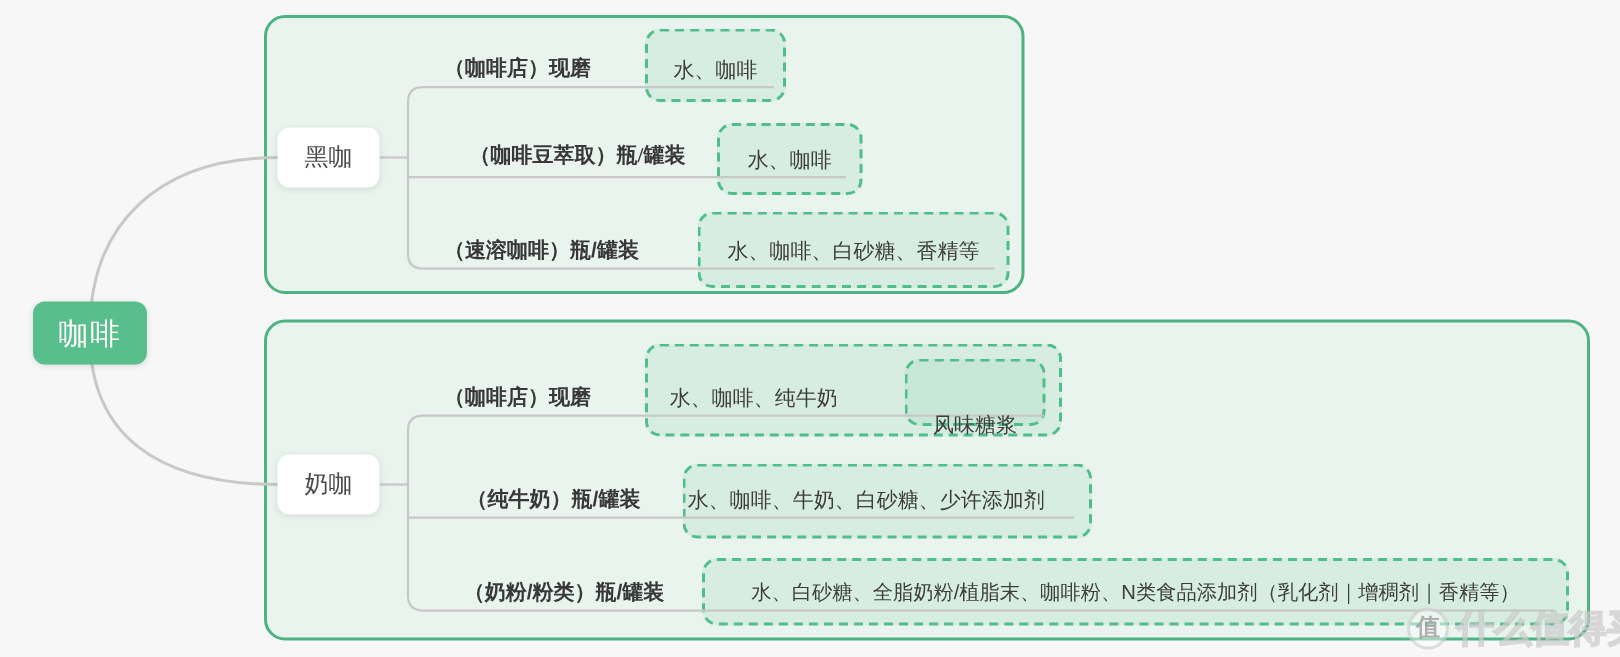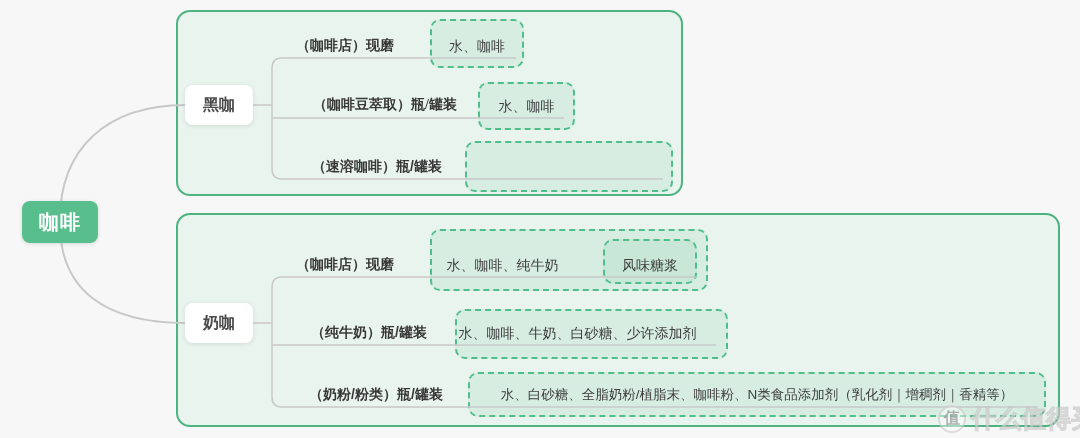--- a/index.html
+++ b/index.html
@@ -6,21 +6,21 @@
   .canvas{
     position:relative;width:1080px;height:438px;background:#f7f7f7;
     font-family:"Liberation Sans","DejaVu Sans",sans-serif;overflow:hidden;
   }
   .group-box{
     position:absolute;border:2px solid #4cb381;background:#e9f4ee;border-radius:14px;
     box-sizing:border-box;z-index:0;
   }
   .node{
     position:absolute;display:flex;align-items:center;justify-content:center;
-    border-radius:8px;box-sizing:border-box;z-index:3;font-weight:bold;
+    border-radius:8px;box-sizing:border-box;z-index:3;
   }
   .node-root{
     background:#57be8c;color:#ffffff;font-size:20px;letter-spacing:1px;
     box-shadow:0 1px 4px rgba(0,0,0,0.12);
   }
   .node-branch{
     background:#ffffff;color:#4a4a4a;font-size:16px;
     box-shadow:0 1px 5px rgba(0,0,0,0.10);
   }
   .dash-box{
@@ -93,31 +93,32 @@
 
   <div class="node node-branch" style="left:185px;top:85px;width:68px;height:40px;">
     <span>黑咖</span>
   </div>
   <div class="node node-branch" style="left:185px;top:303px;width:68px;height:40px;">
     <span>奶咖</span>
   </div>
 
   <div class="row-label" style="left:245px;top:34px;width:200px;">（咖啡店）现磨</div>
   <div class="row-label" style="left:275px;top:94px;width:220px;font-family:Liberation Serif, serif;">（咖啡豆萃取）瓶/罐装</div>
-  <div class="row-label" style="left:267px;top:155px;width:220px;">（速溶咖啡）瓶/罐装</div>
+  <div class="row-label" style="left:251px;top:155px;width:220px;">（速溶咖啡）瓶/罐装</div>
 
   <div class="ing-text" style="left:430px;top:35px;width:94px;">水、咖啡</div>
   <div class="ing-text" style="left:478px;top:95px;width:97px;">水、咖啡</div>
+  <div class="ing-text" style="left:465px;top:156px;width:208px;">水、咖啡、白砂糖、香精等</div>
 
   <div class="row-label" style="left:245px;top:253px;width:200px;">（咖啡店）现磨</div>
   <div class="row-label" style="left:259px;top:321px;width:220px;">（纯牛奶）瓶/罐装</div>
   <div class="row-label" style="left:256px;top:383px;width:240px;">（奶粉/粉类）瓶/罐装</div>
 
   <div class="ing-text" style="left:430px;top:254px;width:145px;">水、咖啡、纯牛奶</div>
-  <div class="ing-text" style="left:603px;top:254px;width:94px;">风味糖浆</div>
+  <div class="ing-text" style="left:603px;top:272px;width:94px;">风味糖浆</div>
   <div class="ing-text" style="left:441px;top:322px;width:273px;">水、咖啡、牛奶、白砂糖、少许添加剂</div>
   <div class="ing-text small" style="left:468px;top:384px;width:578px;">水、白砂糖、全脂奶粉/植脂末、咖啡粉、N类食品添加剂（乳化剂｜增稠剂｜香精等）</div>
 
   <div class="watermark">
     <div class="wm-circle">
       <span>值</span>
     </div>
     <div class="wm-text">什么值得买</div>
   </div>
 

